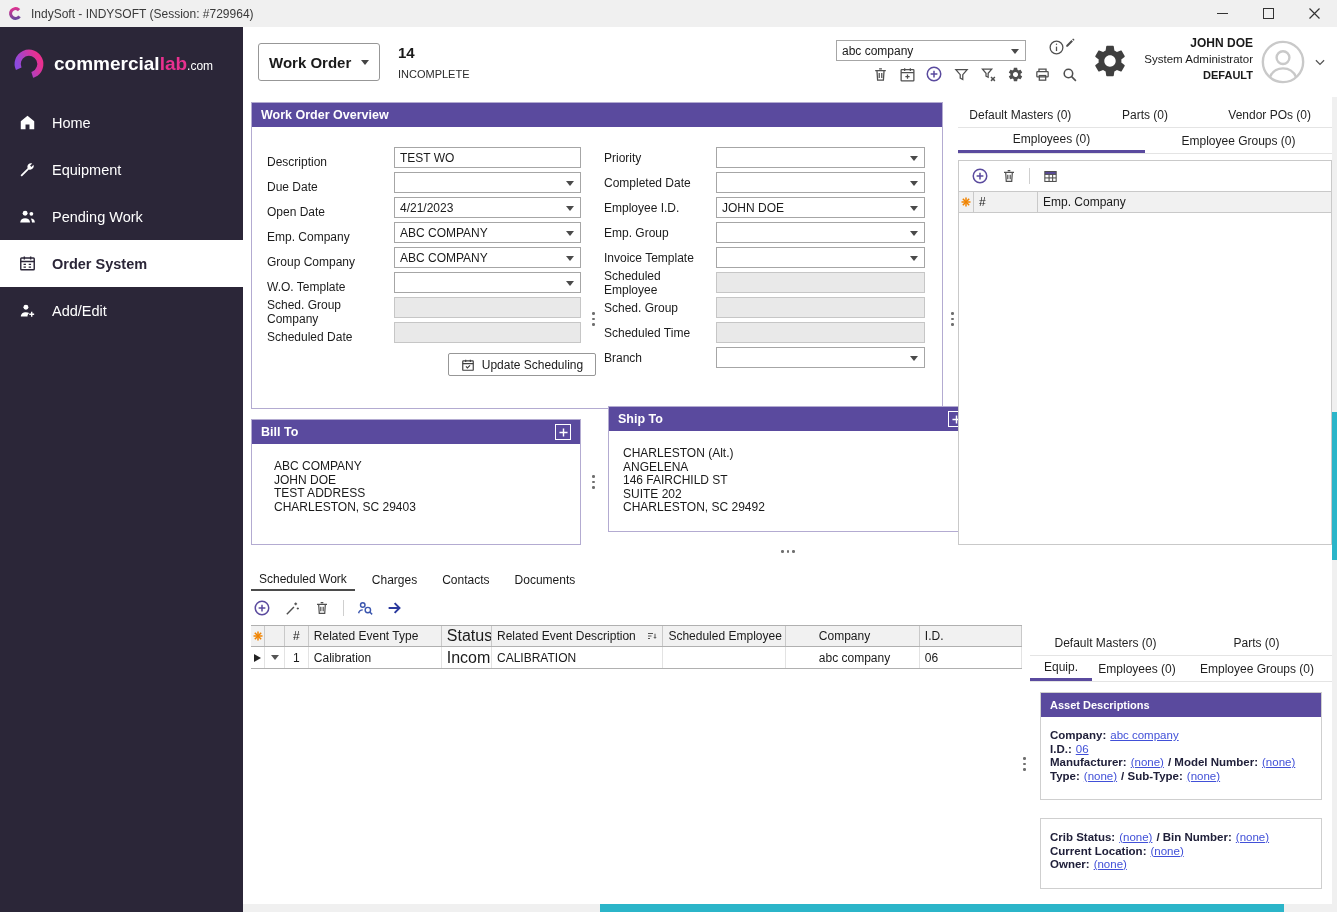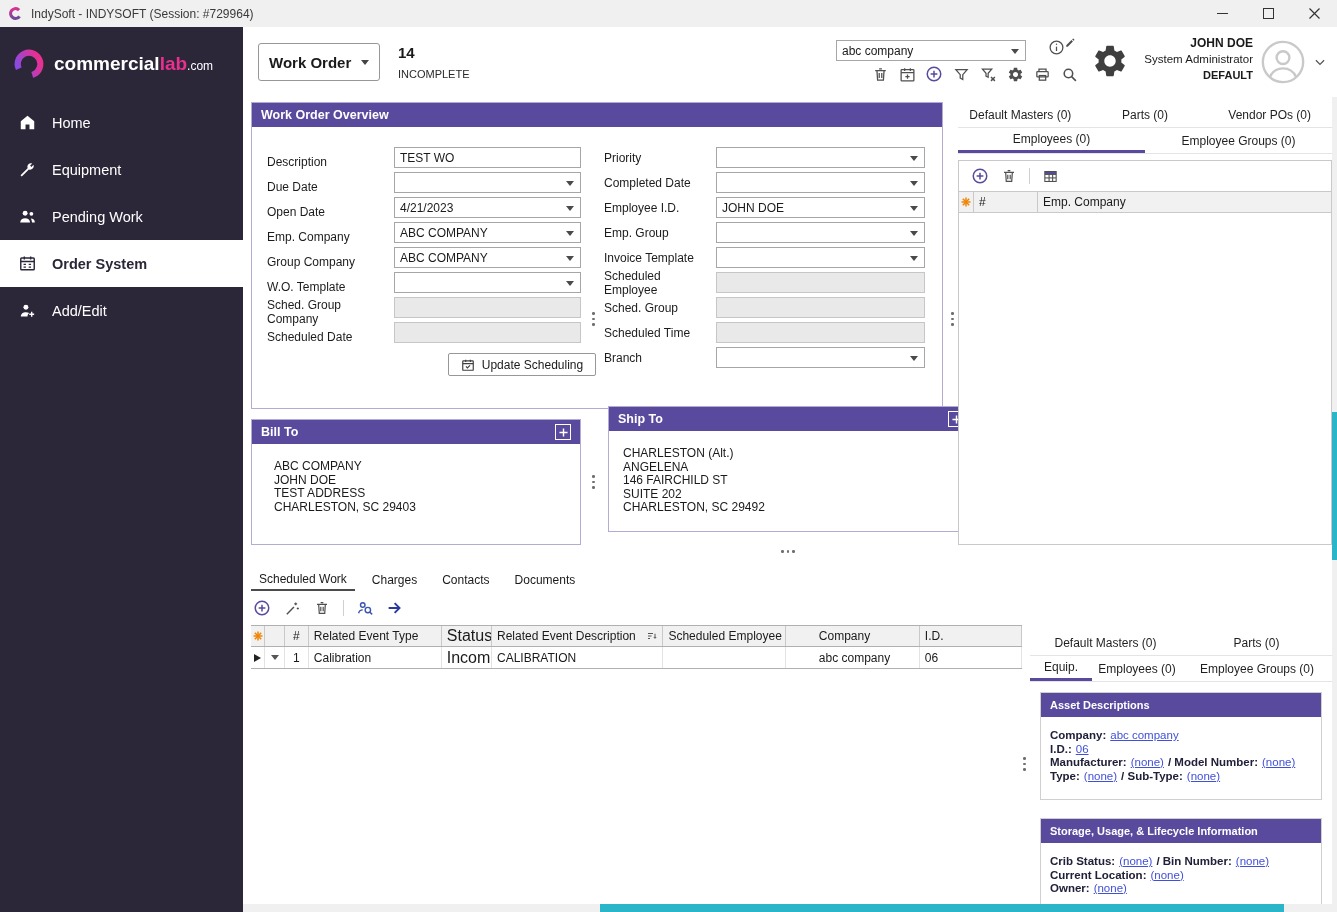--- a/index.html
+++ b/index.html
@@ -707,23 +707,20 @@
           </div>
           <div class="kv-line">
             <span class="kv-label">Type:</span>
             <span class="kv-link">(none)</span>
             <span class="kv-label">/ Sub-Type:</span>
             <span class="kv-link">(none)</span>
           </div>
         </div>
       </div>
       <div class="info-box storage-box">
-        <div class="phdr">
-            <span>Storage, Usage, &amp; Lifecycle Information</span>
-          </div>
         <div class="kv-body">
           <div class="kv-line">
             <span class="kv-label">Crib Status:</span>
             <span class="kv-link">(none)</span>
             <span class="kv-label">/ Bin Number:</span>
             <span class="kv-link">(none)</span>
           </div>
           <div class="kv-line">
             <span class="kv-label">Current Location:</span>
             <span class="kv-link">(none)</span>

